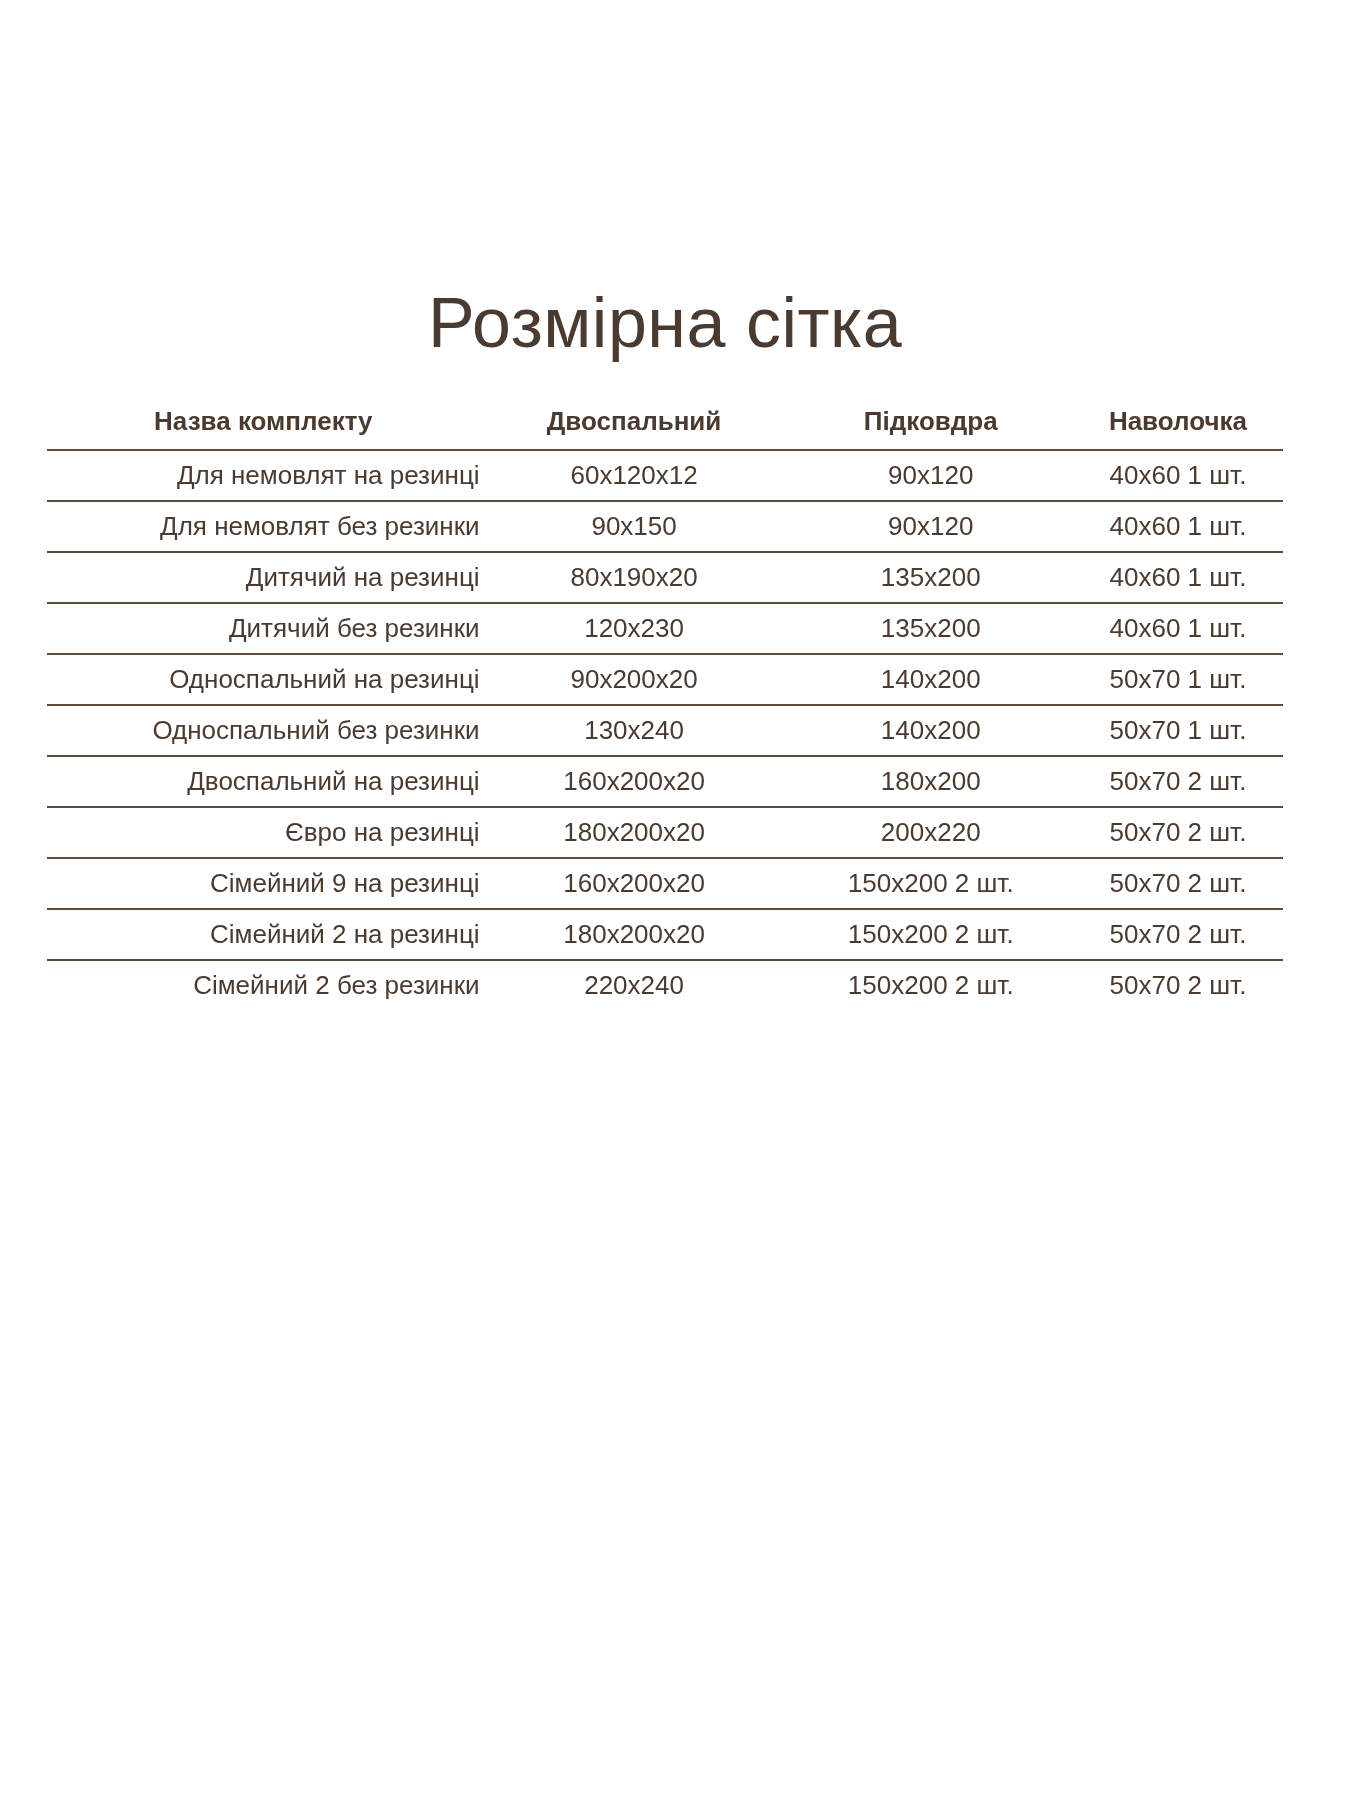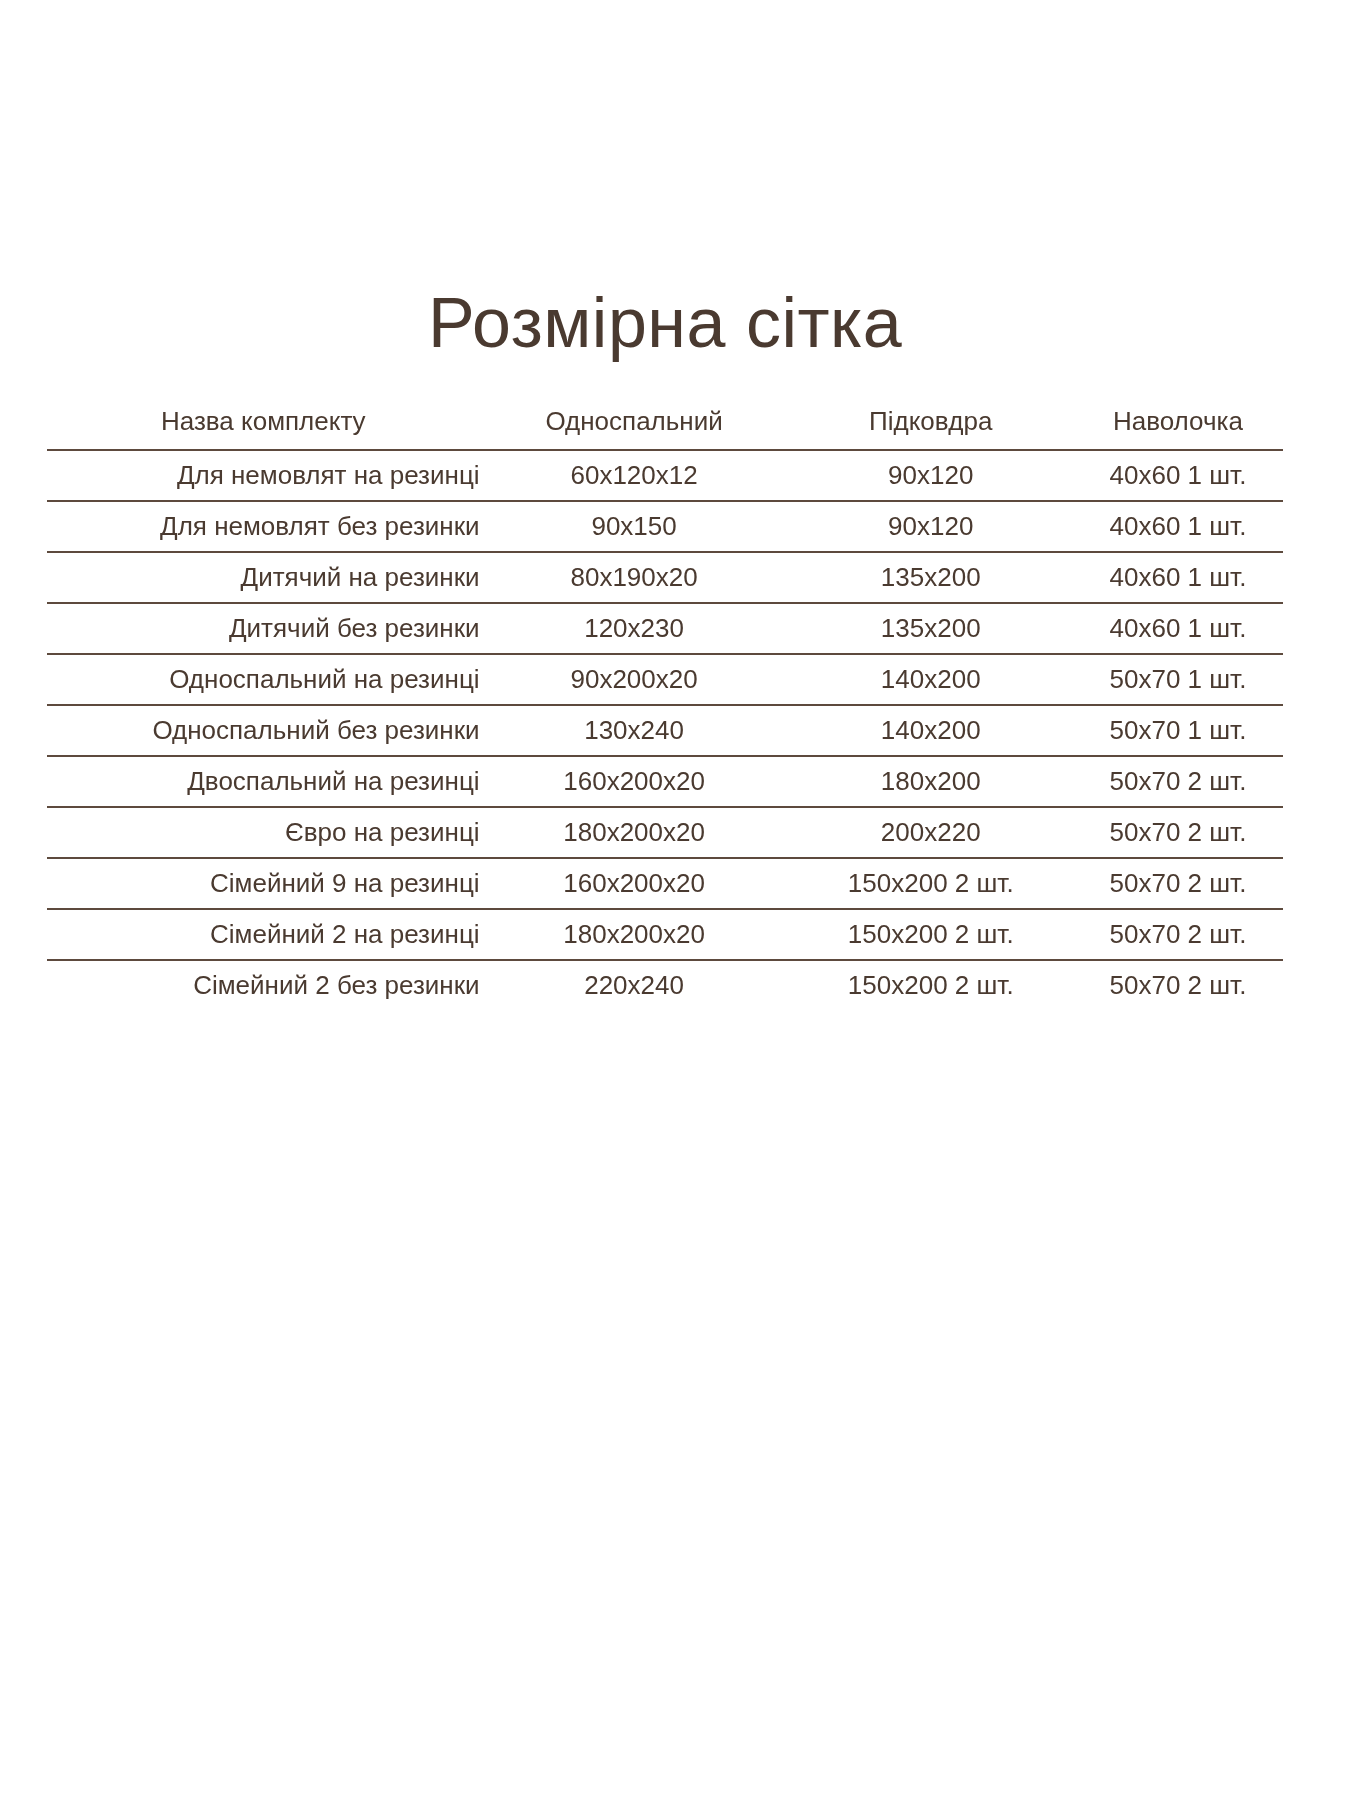--- a/index.html
+++ b/index.html
@@ -36,21 +36,21 @@
     margin: 35px 0 0 47px;
     width: 1236px;
     font-size: 26px;
     color: var(--text-color, #4a3a30);
   }
   col.c1 { width: 35%; }
   col.c2 { width: 25%; }
   col.c3 { width: 23%; }
   col.c4 { width: 17%; }
   th {
-    font-weight: 400;
+    font-weight: 700;
     height: 56px;
     vertical-align: middle;
     text-align: center;
     border-bottom: 2px solid var(--line-color, #5d4a3e);
     padding: 0;
   }
   td {
     height: 49px;
     vertical-align: middle;
     text-align: center;
@@ -75,40 +75,40 @@
   <table class="size-table">
     <colgroup>
       <col class="c1">
         <col class="c2">
         <col class="c3">
         <col class="c4">
     </colgroup>
     <thead>
       <tr>
           <th>Назва комплекту</th>
-          <th>Односпальний</th>
+          <th>Двоспальний</th>
           <th>Підковдра</th>
           <th>Наволочка</th>
         </tr>
     </thead>
     <tbody>
         <tr>
           <td>Для немовлят на резинці</td>
           <td>60х120х12</td>
           <td>90х120</td>
           <td>40х60 1 шт.</td>
         </tr>
         <tr>
           <td>Для немовлят без резинки</td>
           <td>90х150</td>
           <td>90х120</td>
           <td>40х60 1 шт.</td>
         </tr>
         <tr>
-          <td>Дитячий на резинки</td>
+          <td>Дитячий на резинці</td>
           <td>80х190х20</td>
           <td>135х200</td>
           <td>40х60 1 шт.</td>
         </tr>
         <tr>
           <td>Дитячий без резинки</td>
           <td>120х230</td>
           <td>135х200</td>
           <td>40х60 1 шт.</td>
         </tr>

